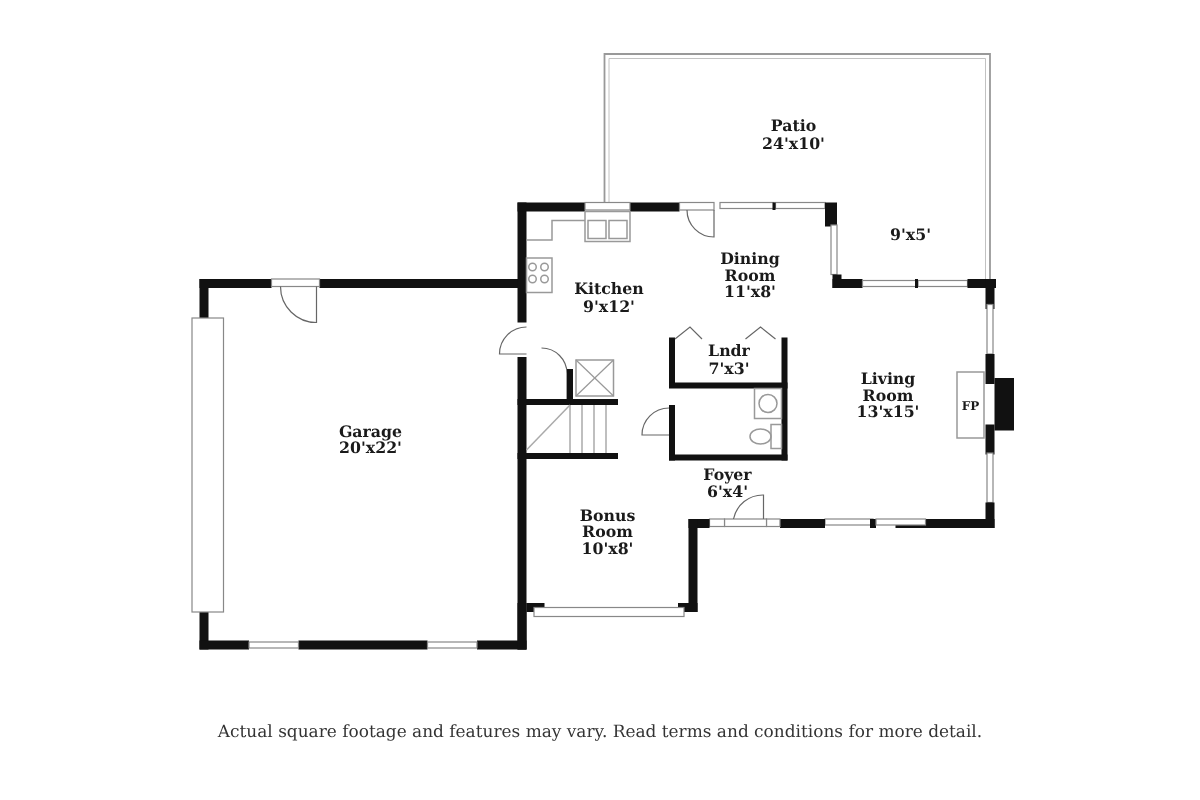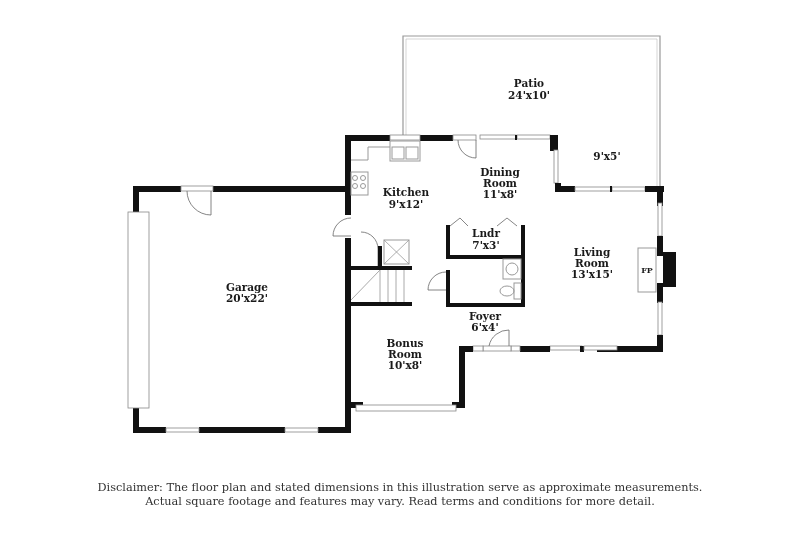--- a/index.html
+++ b/index.html
@@ -156,15 +156,14 @@
     <text class="lbl" x="247" y="302">20'x22'</text>
     <text class="lbl" x="405" y="347">Bonus</text>
     <text class="lbl" x="405" y="358">Room</text>
     <text class="lbl" x="405" y="369">10'x8'</text>
     <text class="lbl" x="485" y="320">Foyer</text>
     <text class="lbl" x="485" y="331">6'x4'</text>
   </g>
 </svg>
 
 <div class="disclaimer">
-  <div>Disclaimer: The floor plan and stated dimensions in this illustration serve as approximate measurements.</div>
   <div>Actual square footage and features may vary. Read terms and conditions for more detail.</div>
 </div>
 
 </body></html>

